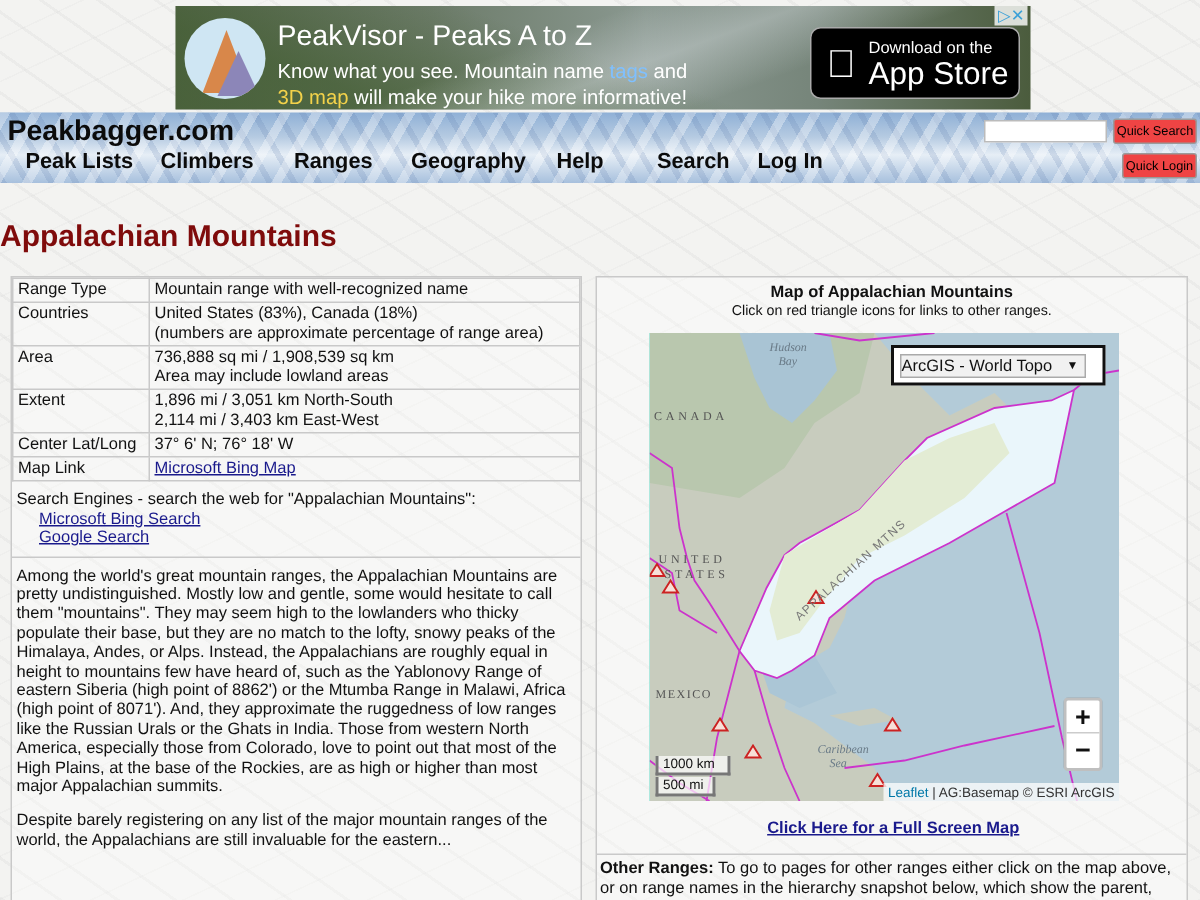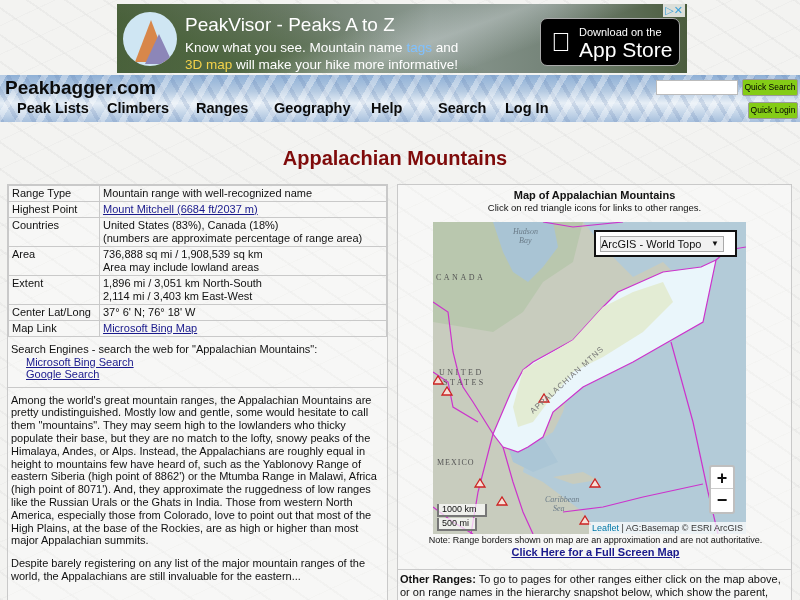--- a/index.html
+++ b/index.html
@@ -70,29 +70,29 @@
   .header .site { position: absolute; left: 5px; top: 2px; font-size: 19px; font-weight: bold; color: #0b0b0b; }
   .nav { position: absolute; left: 0; top: 25px; height: 20px; width: 560px; }
   .nav a {
     position: absolute; top: 0; font-size: 14.5px; font-weight: bold; color: #0b0b0b; text-decoration: none;
   }
   .qs-input {
     position: absolute; left: 656px; top: 80px; width: 82px; height: 15px;
     background: #fff; border: 1px solid #bbb; font-size: 10px;
   }
   .btn {
-    position: absolute; background: #84cc16; border: 1px solid #9a9a9a; border-radius: 2px;
+    position: absolute; background: #ef4444; border: 1px solid #9a9a9a; border-radius: 2px;
     font-family: "Liberation Sans", sans-serif; font-size: 8.5px; color: #000; padding: 0; text-align: center;
   }
   .qs-btn { left: 742px; top: 79px; width: 56px; height: 17px; line-height: 15px; }
   .ql-btn { left: 748px; top: 102px; width: 50px; height: 17px; line-height: 15px; }
 
   
   .page-title {
-    position: absolute; left: 0; top: 147px; width: 790px; text-align: center;
+    position: absolute; left: 0; top: 147px; width: 790px; 
     font-size: 20px; font-weight: bold; color: #7f0b0b;
   }
 
   
   .left { position: absolute; left: 7px; top: 184px; width: 381px; height: 420px; border: 1px solid #c9c9c9; background: rgba(255,255,255,0.35); }
   .info-table { border-collapse: collapse; width: 100%; }
   .info-table td { border: 1px solid #c9c9c9; padding: 1px 3px; vertical-align: top; font-size: 11px; line-height: 13px; }
   .info-table td.k { width: 91px; }
   a.lnk { color: #1a1a8c; text-decoration: underline; }
   .search-block { padding: 6px 3px 6px 3px; line-height: 12.6px; border-bottom: 1px solid #c9c9c9; }
@@ -173,24 +173,20 @@
 <button class="btn ql-btn">Quick Login</button>
 
 <div class="page-title">Appalachian Mountains</div>
 
 <div class="left">
   <table class="info-table">
     <tbody>
         <tr>
       <td class="k">Range Type</td>
       <td>Mountain range with well-recognized name</td>
-    </tr>
-    <tr>
-      <td class="k">Highest Point</td>
-      <td><a class="lnk">Mount Mitchell (6684 ft/2037 m)</a></td>
     </tr>
     <tr>
       <td class="k">Countries</td>
       <td>
             <div>United States (83%), Canada (18%)</div>
             <div>(numbers are approximate percentage of range area)</div>
           </td>
     </tr>
     <tr>
       <td class="k">Area</td>
@@ -291,16 +287,15 @@
       <div class="sel"><span>ArcGIS - World Topo</span><span class="caret">▼</span></div>
     </div>
     <div class="zoom-ctrl">
       <div class="zin">+</div>
       <div>−</div>
     </div>
     <div class="scale scale-km">1000 km</div>
     <div class="scale scale-mi">500 mi</div>
     <div class="attrib"><span class="leaf">Leaflet</span><span> | AG:Basemap © ESRI ArcGIS</span></div>
   </div>
-  <div class="map-note">Note: Range borders shown on map are an approximation and are not authoritative.</div>
   <div class="fullmap"><a class="lnk">Click Here for a Full Screen Map</a></div>
   <div class="other"><b>Other Ranges:</b><span> To go to pages for other ranges either click on the map above, or on range names in the hierarchy snapshot below, which show the parent, siblings, and children of the Appalachian Mountains.</span></div>
 </div>
 
 </body></html>

